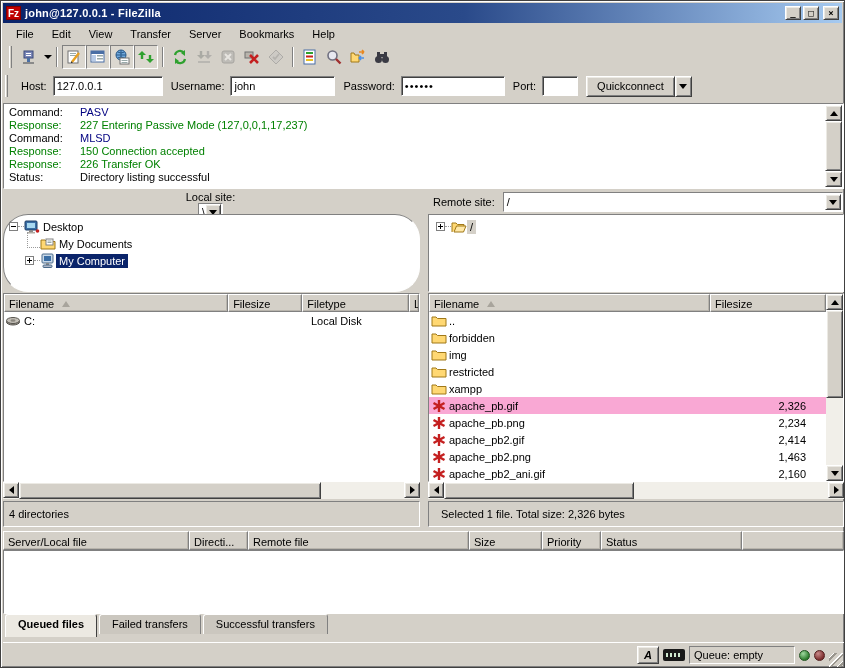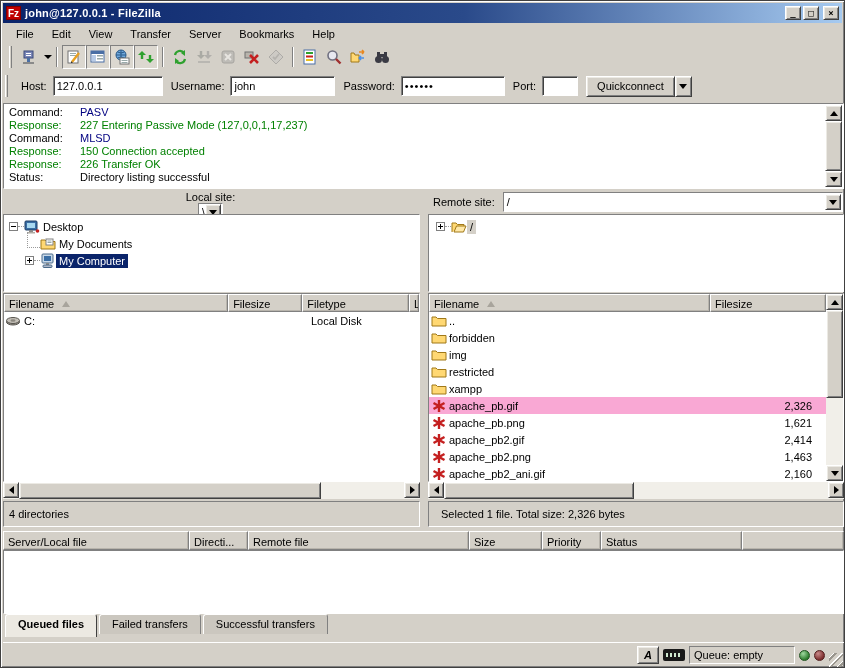--- a/index.html
+++ b/index.html
@@ -83,21 +83,21 @@
   .flist{position:absolute;top:292px;height:189px;background:#fff;}
   .fheader{display:flex;height:18px;background:#D4D0C8;}
   .hcell{border:1px solid;border-color:#FFFFFF #808080 #808080 #FFFFFF;box-shadow:inset -1px -1px 0 #B8B4AC;
     padding:2px 4px 0 4px;display:flex;align-items:center;overflow:hidden;white-space:nowrap;}
   .hcell.r{justify-content:flex-start;}
   .sort-asc{width:0;height:0;border-left:4px solid transparent;border-right:4px solid transparent;border-bottom:6px solid #A8A49C;margin-left:8px;}
   .fbody{position:relative;}
   .frow{height:17px;display:flex;align-items:center;position:relative;white-space:nowrap;padding-left:2px;}
   .frow .fname{padding-left:2px;}
   .frow.sel{background:#f9a8d4;}
-  .fsize{position:absolute;right:14px;text-align:left;}
+  .fsize{position:absolute;right:20px;text-align:left;}
   .ftype{position:absolute;left:307px;}
   .icon16{width:16px;height:16px;flex:0 0 16px;display:inline-block;}
   
   .pstatus{position:absolute;top:500px;height:26px;border:1px solid;border-color:#808080 #fff #fff #808080;
     display:flex;align-items:center;padding-left:5px;background:#D4D0C8;}
   
   .queue-head{position:absolute;left:2px;top:530px;width:841px;height:19px;display:flex;background:#D4D0C8;}
   .queue-body{position:absolute;left:2px;top:549px;width:841px;height:64px;background:#fff;}
   
   .tabs{position:absolute;left:4px;top:613px;width:841px;height:25px;display:flex;align-items:flex-start;padding-left:0;}
@@ -326,21 +326,21 @@
   <div class="sitebar" style="left:426px;width:418px;">
     <span class="lab">Remote site:</span>
     <span class="combo sunken-flat">
       <span class="val">/</span>
       <span class="cb-dd raised btn">
           <span class="arr down"></span>
         </span>
     </span>
   </div>
 
-  <div class="tree sunken-flat" style="left:2px;width:417px;">
+  <div class="tree sunken-flat" style="left:2px;width:417px;border-radius:25px;">
     <div class="trow" style="padding-left:5px">
       <span class="expander"></span>
       <span class="dash"></span>
       <svg class="icon16" viewBox="0 0 16 16">
           <rect x="1" y="2" width="12" height="9" rx="1" fill="#3A6EA5" stroke="#1F3F66"></rect>
           <rect x="3" y="4" width="8" height="5" fill="#A8D8F0"></rect>
           <rect x="5" y="11" width="4" height="2" fill="#8A8A8A"></rect>
           <rect x="3" y="13" width="8" height="1.5" fill="#B0ACA4"></rect>
           <circle cx="13.5" cy="12" r="1.8" fill="#C42020"></circle>
         </svg>
@@ -466,21 +466,21 @@
       <div class="frow">
         <svg class="icon16" viewBox="0 0 16 16">
             <g stroke="#C42020" stroke-width="2.4">
               <line x1="8" y1="2" x2="8" y2="14"></line>
               <line x1="2.5" y1="5" x2="13.5" y2="11"></line>
               <line x1="13.5" y1="5" x2="2.5" y2="11"></line>
             </g>
             <circle cx="8" cy="8" r="2" fill="#C42020"></circle>
           </svg>
         <span class="fname">apache_pb.png</span>
-        <span class="fsize">1,621</span>
+        <span class="fsize">2,234</span>
       </div>
       <div class="frow">
         <svg class="icon16" viewBox="0 0 16 16">
             <g stroke="#C42020" stroke-width="2.4">
               <line x1="8" y1="2" x2="8" y2="14"></line>
               <line x1="2.5" y1="5" x2="13.5" y2="11"></line>
               <line x1="13.5" y1="5" x2="2.5" y2="11"></line>
             </g>
             <circle cx="8" cy="8" r="2" fill="#C42020"></circle>
           </svg>

